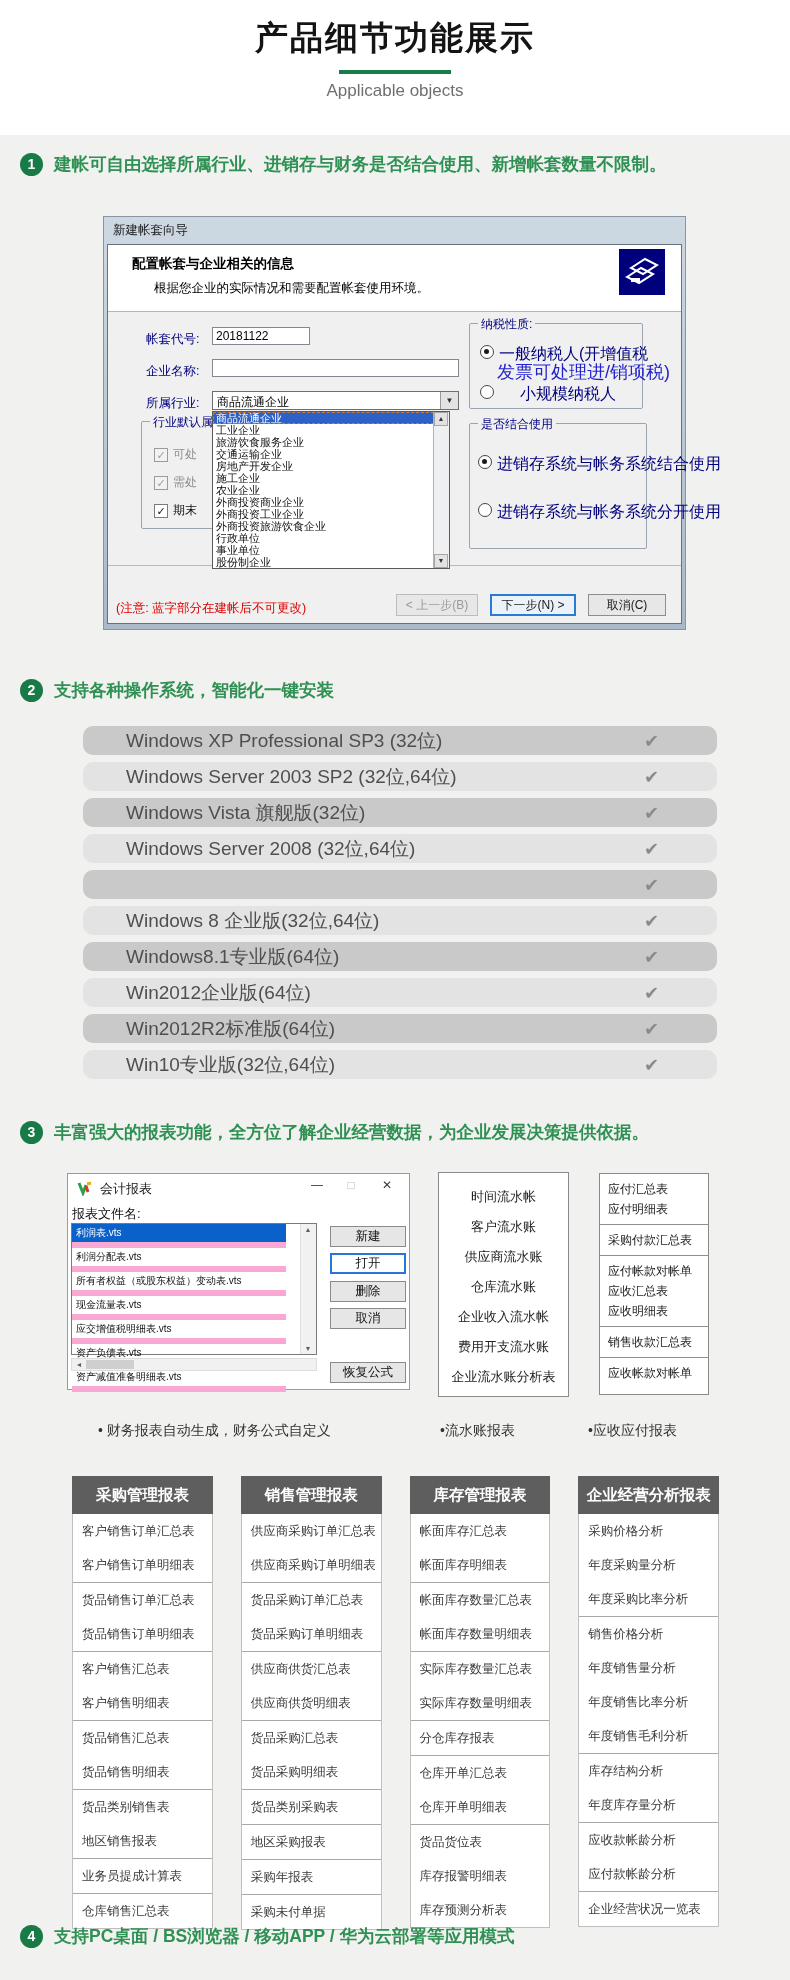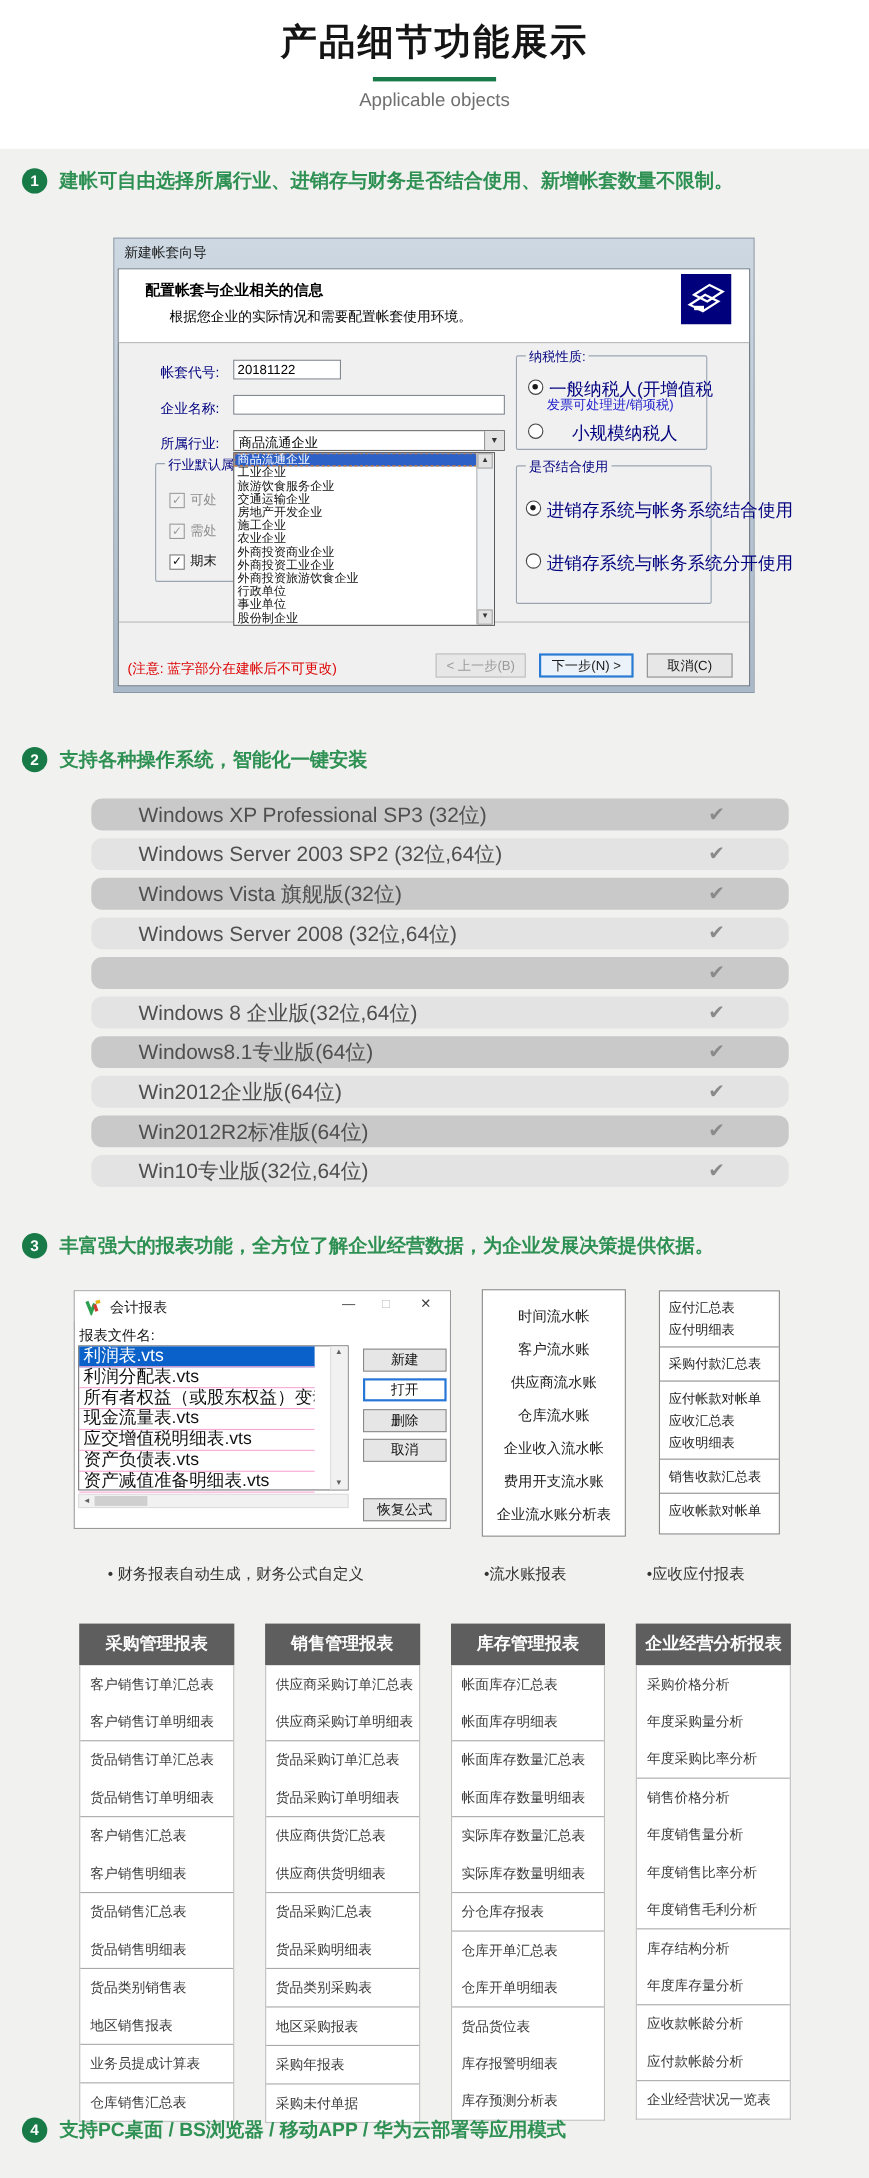--- a/index.html
+++ b/index.html
@@ -54,21 +54,21 @@
       text-align:center;color:#111;flex:none;}
   .cb.gray{color:#9b9b9b;border-color:#9b9b9b;background:#f2f2f2;}
   .cblabel{margin-left:5px;font-size:12px;color:#111;}
   .cblabel.graytext{color:#8d8d8d;}
   .gb-tax{left:361px;top:78px;width:172px;height:84px;}
   .gb-comb{left:361px;top:178px;width:176px;height:124px;}
   .radio-row{position:absolute;display:flex;align-items:flex-start;}
   .radio{width:12px;height:12px;border:1px solid #444;border-radius:50%;background:#fff;position:relative;flex:none;margin-top:1px;}
   .radio.on::after{content:'';position:absolute;left:3px;top:3px;width:5px;height:5px;border-radius:50%;background:#1a1a1a;}
   .rlabel{margin-left:5px;font-size:16px;color:#00007f;white-space:nowrap;}
-  .rline2{position:absolute;font-size:12px;color:#2222cc;white-space:nowrap;}
+  .rline2{position:absolute;font-size:18px;color:#2222cc;white-space:nowrap;}
   .wiz-footer{position:absolute;left:0;right:0;top:320px;height:58px;border-top:1px solid #b9b9b9;}
   .wiz-note{position:absolute;left:8px;top:34px;font-size:12.5px;color:#dd0000;}
   .wbtn{position:absolute;top:28px;height:22px;background:#e7e7e7;border:1px solid #8e8e8e;
         font-size:12px;font-family:inherit;color:#1a1a1a;padding:0;}
   .wbtn.prev{left:288px;width:82px;color:#9a9a9a;border-color:#bcbcbc;}
   .wbtn.next{left:382px;width:86px;border:2px solid #2a7bd4;background:#ebf2fa;}
   .wbtn.cancel{left:480px;width:78px;}
 
   
   .os-list{position:absolute;left:83px;top:726px;width:634px;}
@@ -83,21 +83,21 @@
   .acc-dialog{position:absolute;left:67px;top:1px;width:343px;height:217px;background:#fff;
               border:1px solid #9a9a9a;box-sizing:border-box;}
   .acc-titlebar{position:absolute;left:0;top:0;right:0;height:27px;background:#fff;}
   .acc-icon{position:absolute;left:9px;top:6px;width:16px;height:16px;}
   .acc-title{position:absolute;left:32px;top:6px;font-size:13px;color:#1a1a1a;}
   .acc-ctrl{position:absolute;top:4px;width:20px;text-align:center;font-size:12px;color:#3c3c3c;}
   .acc-min{right:82px;}.acc-max{right:48px;color:#bdbdbd;}.acc-close{right:12px;}
   .acc-filelabel{position:absolute;left:4px;top:31px;font-size:13px;color:#111;}
   .acc-listbox{position:absolute;left:3px;top:49px;width:246px;height:132px;background:#fff;
                border:1px solid #7a7a7a;box-sizing:border-box;}
-  .afile{height:18px;line-height:18px;font-size:16px;color:#111;padding-left:4px;border-bottom:1px solid #f9a8d4;
+  .afile{height:18px;line-height:18px;font-size:10px;color:#111;padding-left:4px;border-bottom:6px solid #f9a8d4;
          white-space:nowrap;overflow:hidden;margin-right:30px;}
   .afile.sel{background:#0a61c9;color:#fff;}
   .vsb{position:absolute;right:0;top:0;bottom:0;width:15px;background:#f1f1f1;border-left:1px solid #ddd;}
   .vsb .varr{position:absolute;left:0;width:14px;font-size:7px;color:#5f5f5f;text-align:center;}
   .varr.up{top:2px}.varr.dn{bottom:2px}
   .hsb{position:absolute;left:3px;top:184px;width:246px;height:13px;background:#f1f1f1;border:1px solid #ddd;box-sizing:border-box;}
   .hsb .larr{position:absolute;left:1px;top:0;width:12px;font-size:7px;color:#5f5f5f;text-align:center;line-height:11px;}
   .hsb .thumb{position:absolute;left:14px;top:1px;width:48px;height:9px;background:#cfcfcf;}
   .abtn{position:absolute;left:262px;width:76px;height:21px;background:#e6e6e6;border:1px solid #8a8a8a;
         font-size:12.5px;font-family:inherit;color:#111;padding:0;box-sizing:border-box;}

